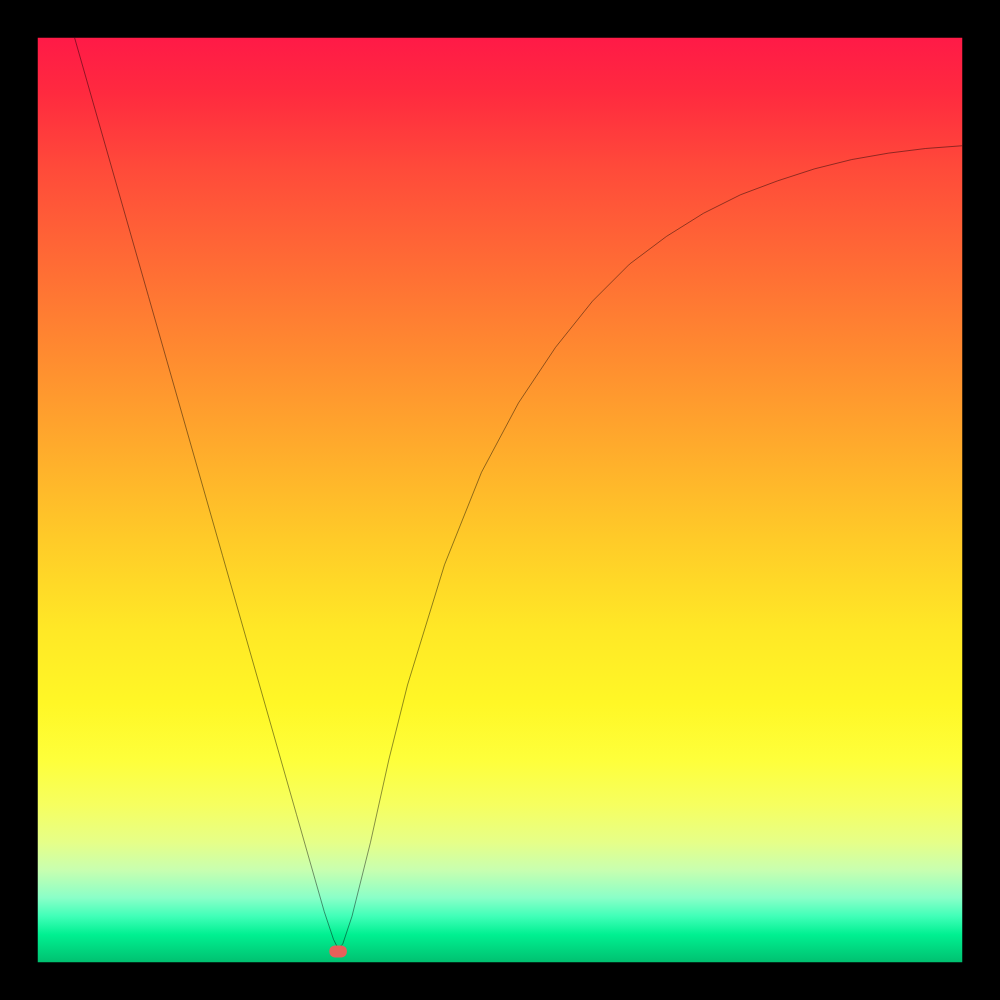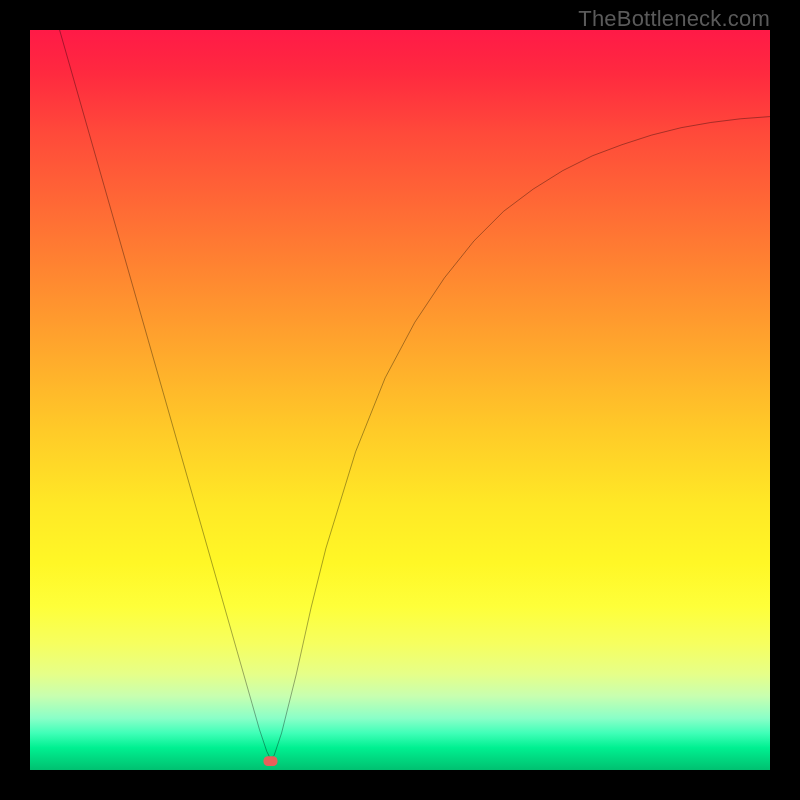--- a/index.html
+++ b/index.html
@@ -68,21 +68,20 @@
     color: #5a5a5a;
     font-size: 22px;
     font-weight: 500;
     letter-spacing: 0.2px;
   }
 </style>
 </head>
 <body>
 
 <div class="frame">
-  <div class="watermark">TheBottleneck.com</div>
 
   <div class="plot-area">
     <div class="gradient-bg"></div>
 
     <svg class="curve-svg" viewBox="0 0 100 100" preserveAspectRatio="none">
       <path id="curve-path" fill="none" stroke="#000000" stroke-width="0.35" vector-effect="non-scaling-stroke" d="M 4.000 0.000 L 6.000 7.000 L 8.000 14.000 L 10.000 21.000 L 12.000 28.000 L 14.000 35.000 L 16.000 42.000 L 18.000 49.000 L 20.000 56.000 L 22.000 63.000 L 24.000 70.000 L 26.000 77.000 L 28.000 84.000 L 30.000 91.000 L 31.000 94.500 L 32.000 97.500 L 32.500 98.500 L 33.000 98.000 L 34.000 95.000 L 36.000 87.000 L 38.000 78.000 L 40.000 70.000 L 44.000 57.000 L 48.000 47.000 L 52.000 39.500 L 56.000 33.500 L 60.000 28.500 L 64.000 24.500 L 68.000 21.500 L 72.000 19.000 L 76.000 17.000 L 80.000 15.500 L 84.000 14.200 L 88.000 13.200 L 92.000 12.500 L 96.000 12.000 L 100.000 11.700"></path>
       <rect id="marker-rect" rx="0.6" ry="0.6" x="31.550" y="98.150" width="1.9" height="1.3" fill="#e8605a"></rect>
     </svg>
   </div>
 </div>

